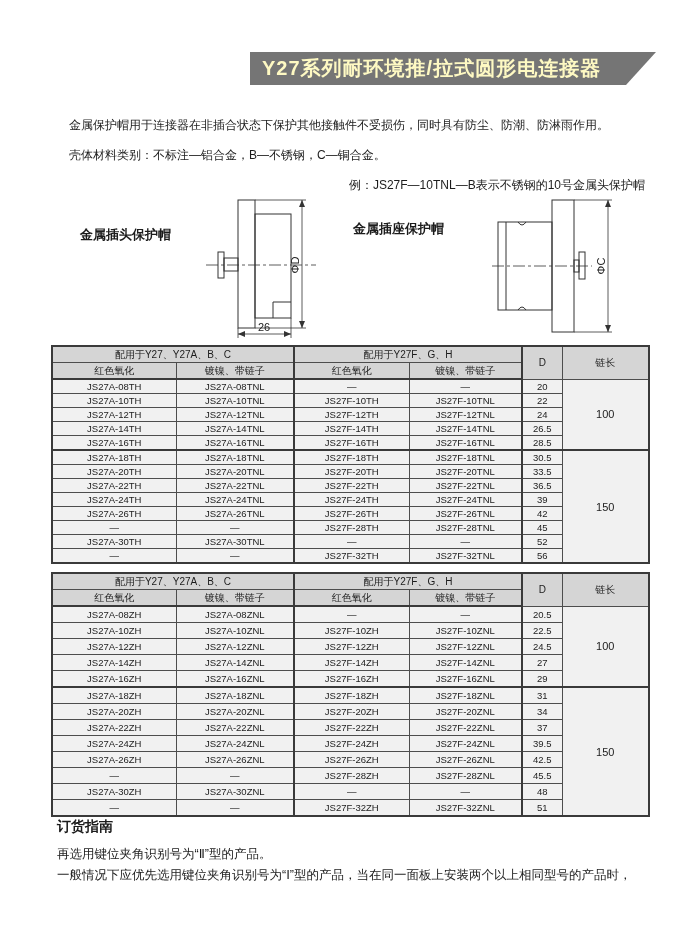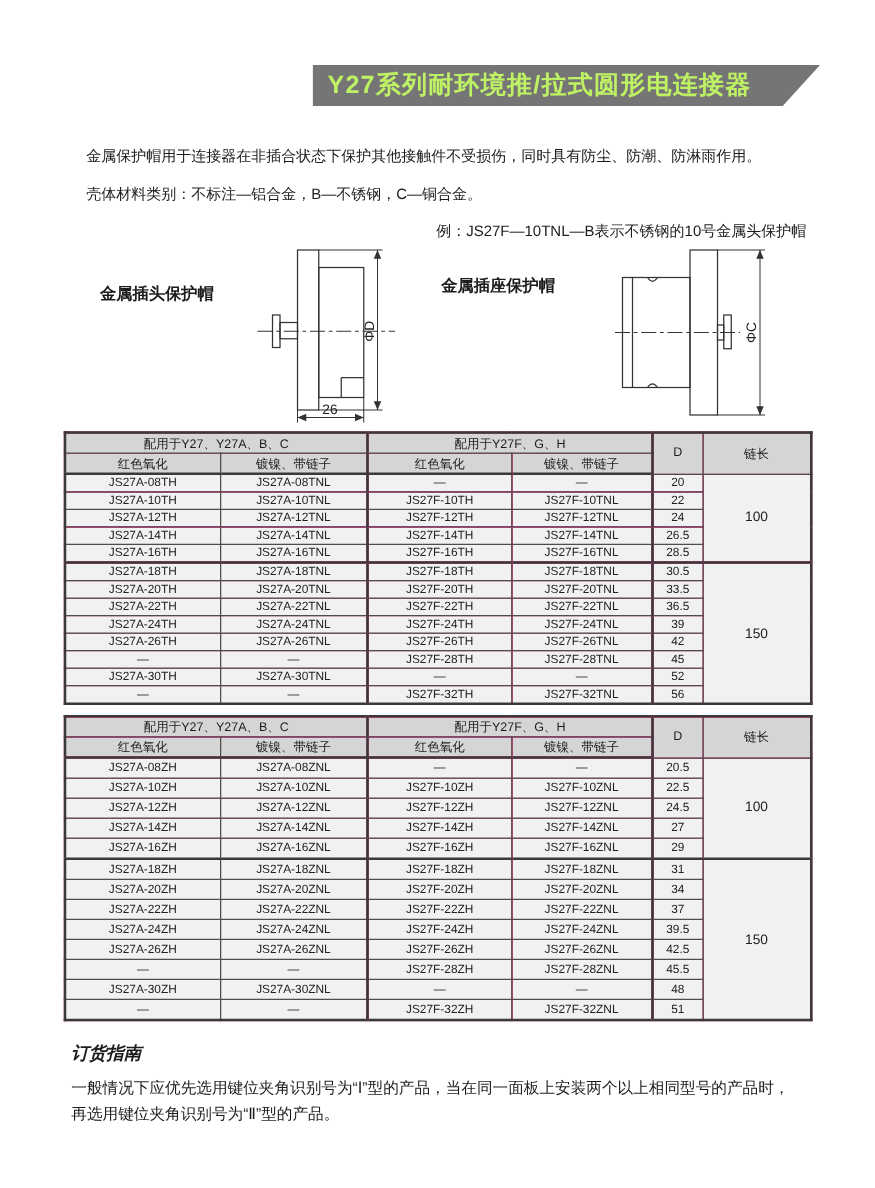--- a/index.html
+++ b/index.html
@@ -4,21 +4,21 @@
 <style>
   html,body{margin:0;padding:0;}
   body{
     width:700px;height:950px;position:relative;background:#ffffff;
     font-family:"Liberation Sans","DejaVu Sans",sans-serif;color:#1c1c1c;
     overflow:hidden;
   }
   
   .banner{
     position:absolute;left:250px;top:52px;width:406px;height:33px;
-    background:#757575;color:#bef264;
+    background:#757575;color:#fef9c3;
     clip-path:polygon(0 0,100% 0,calc(100% - 30px) 100%,0 100%);
     font-size:20px;font-weight:bold;line-height:33px;padding-left:12px;
     letter-spacing:1px;box-sizing:border-box;
   }
   
   .intro{position:absolute;left:57px;top:104px;width:600px;}
   .intro h3{margin:0 0 6px 0;font-size:13px;font-weight:bold;}
   .intro p{margin:12px;font-size:12px;line-height:18px;}
   .intro .example{margin-top:12px;text-align:right;}
   
@@ -43,21 +43,21 @@
   td{background:#f1f1f1;font-size:9.5px;color:#222;}
   .t1 td{height:13px;}
   .t2 td{height:15px;}
   .hd2 th{border-bottom:2px solid #3a3a3a;}
   .br2{border-right:2px solid #3a3a3a !important;}
   .bl2{border-left:2px solid #3a3a3a !important;}
   tr.gs td{border-top:2px solid #3a3a3a;text-align:center;}
   td.chain{font-size:11px;}
   
   .order{position:absolute;left:57px;top:818px;width:610px;}
-  .order h3{margin:16px 0 8px 0;font-size:14px;font-weight:bold;font-style:italic;}
+  .order h3{margin:0 0 8px 0;font-size:14px;font-weight:bold;}
   .order p{margin:0;font-size:12.5px;line-height:21px;}
 </style>
 </head>
 <body>
 
 <div class="banner">
   <span>Y27系列耐环境推/拉式圆形电连接器</span>
 </div>
 
 <div class="intro">
@@ -352,15 +352,15 @@
         <td class="br2">—</td>
         <td>JS27F-32ZH</td>
         <td>JS27F-32ZNL</td>
         <td class="bl2">51</td>
       </tr>
 </tbody>
   </table>
 
 <div class="order">
   <h3>订货指南</h3>
+  <p>再选用键位夹角识别号为“Ⅱ”型的产品。</p>
   <p>一般情况下应优先选用键位夹角识别号为“Ⅰ”型的产品，当在同一面板上安装两个以上相同型号的产品时，</p>
-  <p>再选用键位夹角识别号为“Ⅱ”型的产品。</p>
 </div>
 
 </body></html>

